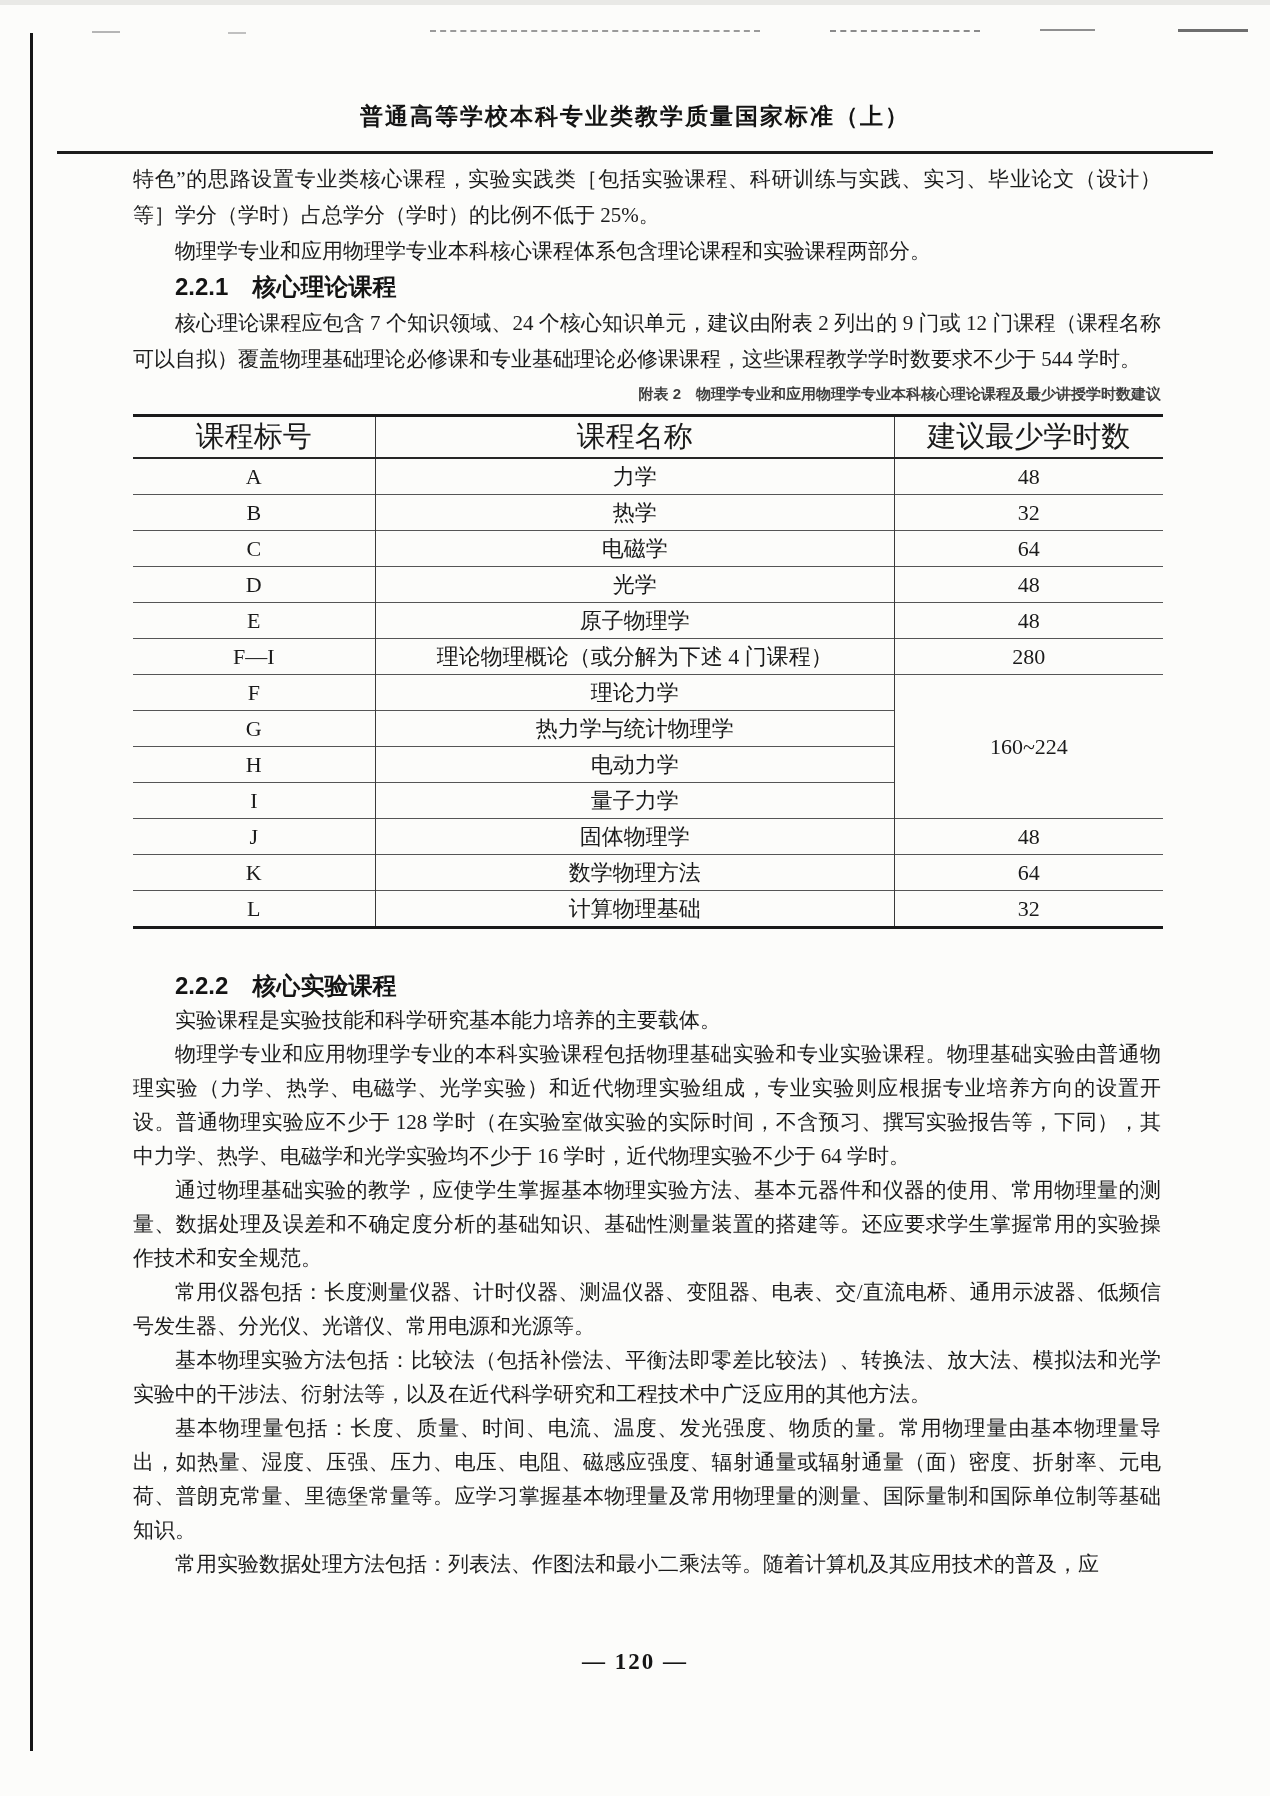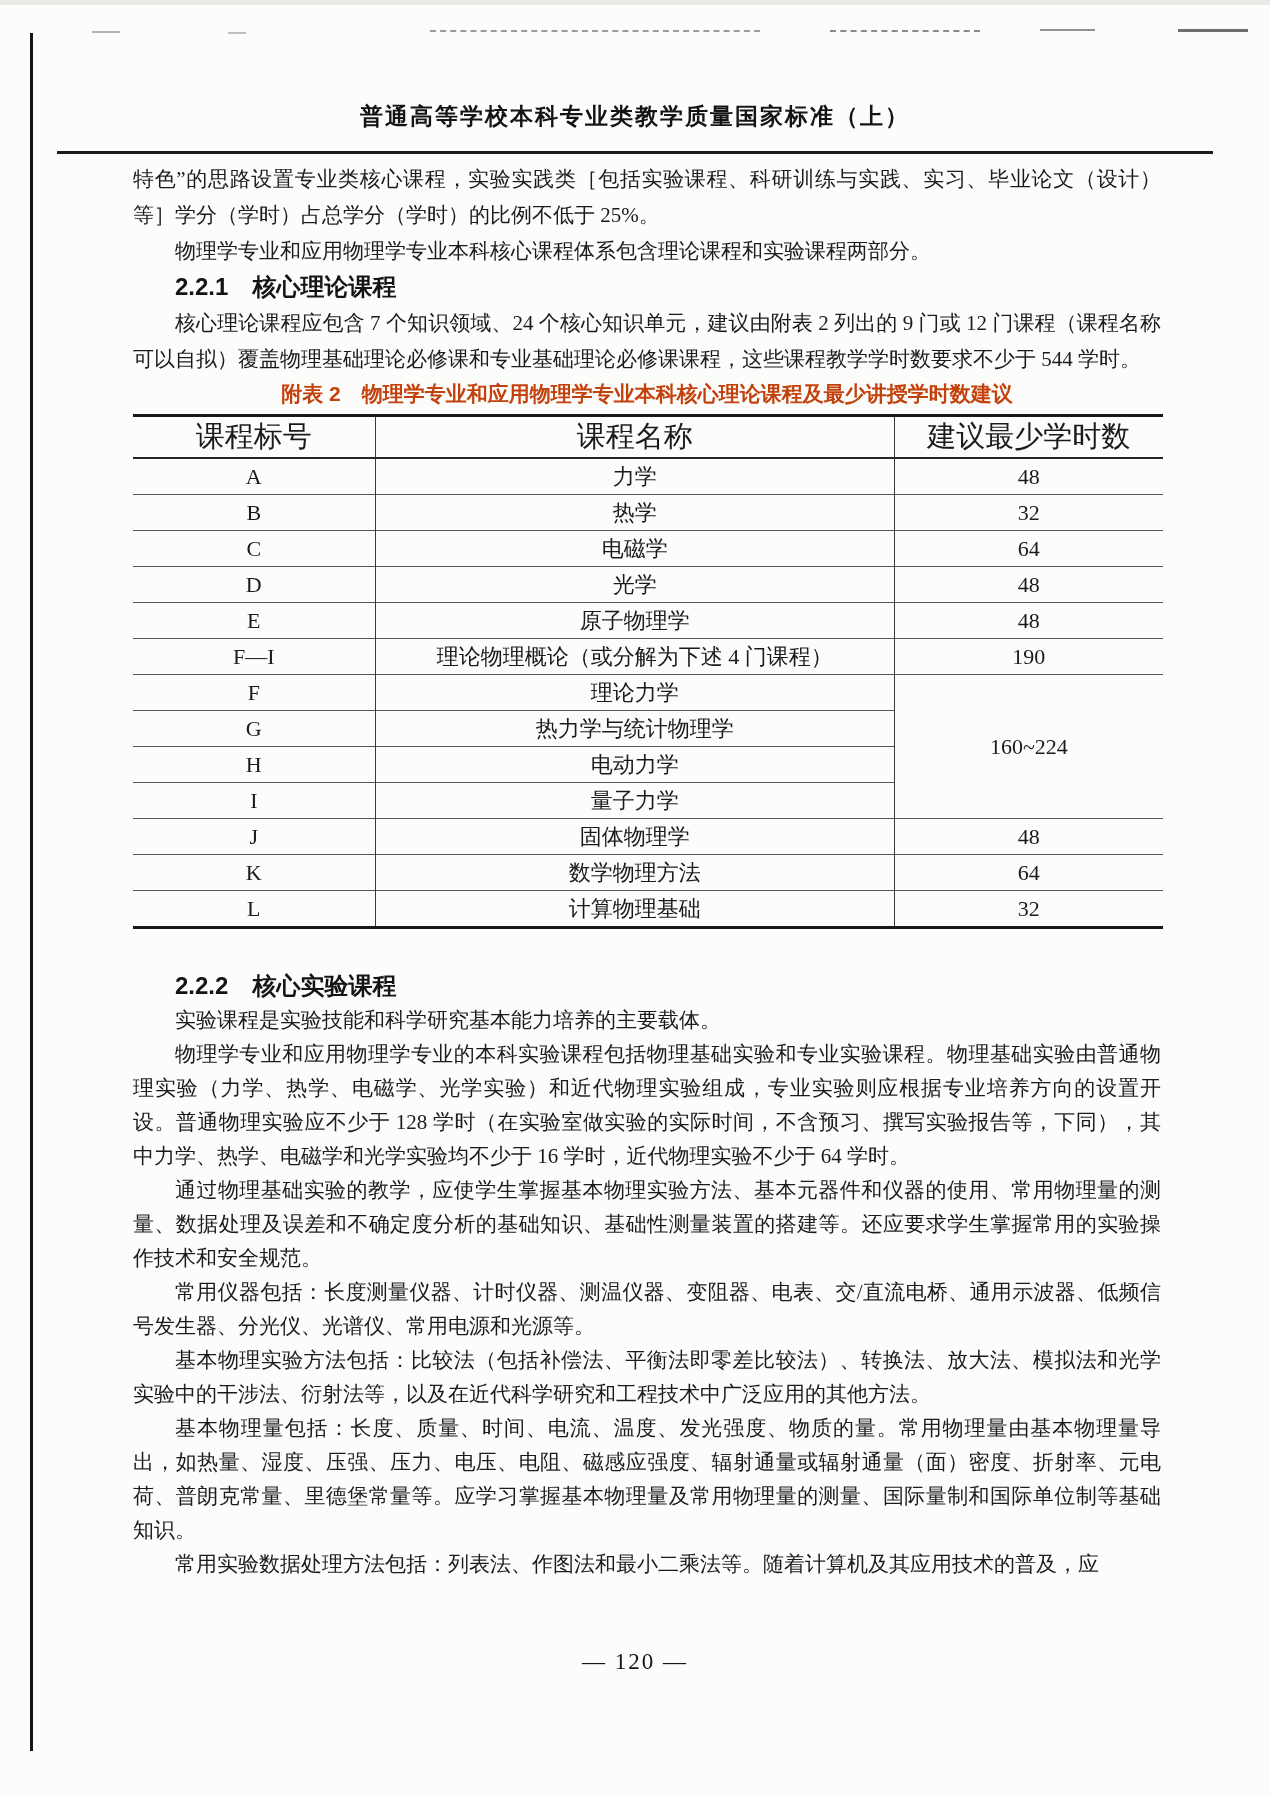--- a/index.html
+++ b/index.html
@@ -25,44 +25,44 @@
   p.lower{line-height:34px;}
   .indent{text-indent:42px;}
   .p-cont{margin-bottom:12px;}
   h2.sec,h3.sec{
     margin:0;font-size:24px;line-height:36px;font-weight:700;
     font-family:"Liberation Sans","DejaVu Sans",sans-serif;
     padding-left:42px;color:#141414;
   }
   h3.sec-lower{line-height:34px;margin-top:40px;}
   .table-caption{
-    margin-top:2px;height:30px;line-height:30px;text-align:center;
+    margin-top:2px;height:30px;line-height:30px;text-align:right;
     font-family:"Liberation Sans","DejaVu Sans",sans-serif;
-    font-weight:700;font-size:21px;color:#c2410c;
+    font-weight:700;font-size:15px;color:#404040;
   }
   
   table.course-table{
     margin-top:5px;width:1030px;border-collapse:collapse;table-layout:fixed;
     border-top:3px solid #1a1a1a;border-bottom:3px solid #1a1a1a;
   }
   table.course-table th{
     height:36px;font-weight:400;font-size:29px;text-align:center;vertical-align:middle;
     border-bottom:2px solid #262626;padding:0;
   }
   table.course-table td{
     height:35px;font-size:22px;text-align:center;vertical-align:middle;padding:0;
   }
   tbody tr + tr td{border-top:1px solid #555;}
   .col-code{width:23.5%;border-right:1.6px solid #3a3a3a;}
   .col-name{width:50.4%;border-right:1.6px solid #3a3a3a;}
   .col-hours{width:26.1%;}
   
   .page-number{
     position:absolute;top:1644px;left:0;width:100%;text-align:center;
-    font-weight:400;font-size:23px;letter-spacing:2px;color:#151515;
+    font-weight:700;font-size:23px;letter-spacing:2px;color:#151515;
   }
 </style>
 </head>
 <body>
 
 <div class="page">
 
   <div class="scan-seg" style="left:92px;top:26px;width:28px;background:#b5b5b5"></div>
   <div class="scan-seg" style="left:228px;top:27px;width:18px;background:#c0c0c0"></div>
   <div class="scan-dash" style="left:430px;top:25px;width:330px"></div>
@@ -117,21 +117,21 @@
             <td class="col-hours">48</td>
           </tr>
           <tr>
             <td class="col-code">E</td>
             <td class="col-name">原子物理学</td>
             <td class="col-hours">48</td>
           </tr>
           <tr>
             <td class="col-code">F—I</td>
             <td class="col-name">理论物理概论（或分解为下述 4 门课程）</td>
-            <td class="col-hours">190</td>
+            <td class="col-hours">280</td>
           </tr>
           <tr>
             <td class="col-code">F</td>
             <td class="col-name">理论力学</td>
             <td class="col-hours" rowspan="4">160~224</td>
           </tr>
           <tr>
             <td class="col-code">G</td>
             <td class="col-name">热力学与统计物理学</td>
           </tr>

